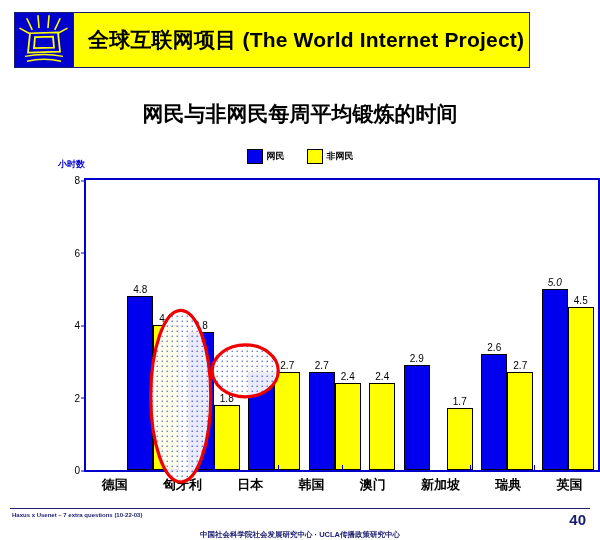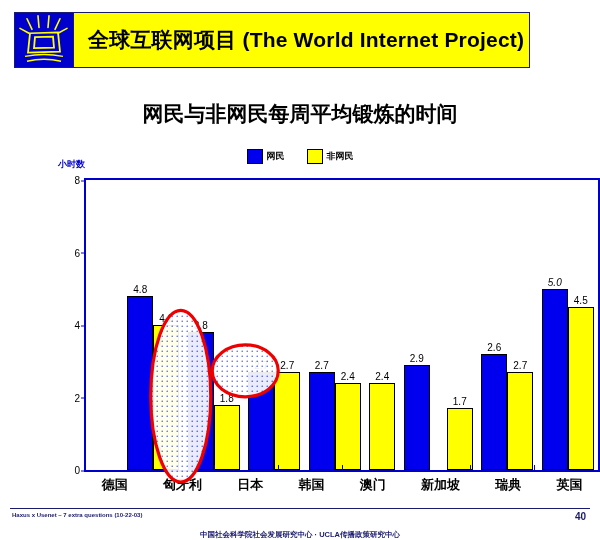--- a/index.html
+++ b/index.html
@@ -213,21 +213,21 @@
     width: 600px;
     text-align: center;
     font-size: 7.5px;
     color: #1a1a6e;
     font-weight: bold;
     white-space: nowrap;
   }
   #footer-page {
     position: absolute;
     right: 14px; top: 511px;
-    font-size: 10px;
+    font-size: 15px;
     color: #1a1a6e;
     font-weight: bold;
   }
 </style>
 </head>
 <body>
 
 <div id="header-banner">
   <div id="header-logo">
     <svg viewBox="0 0 58 56" preserveAspectRatio="none" aria-hidden="true">

